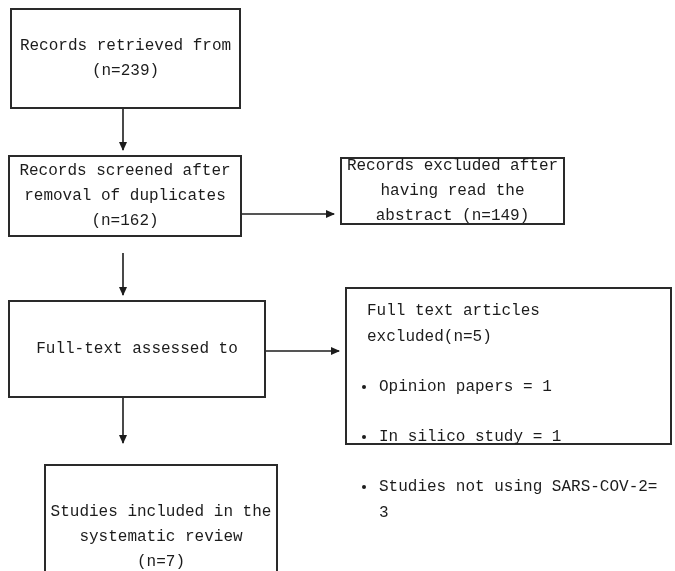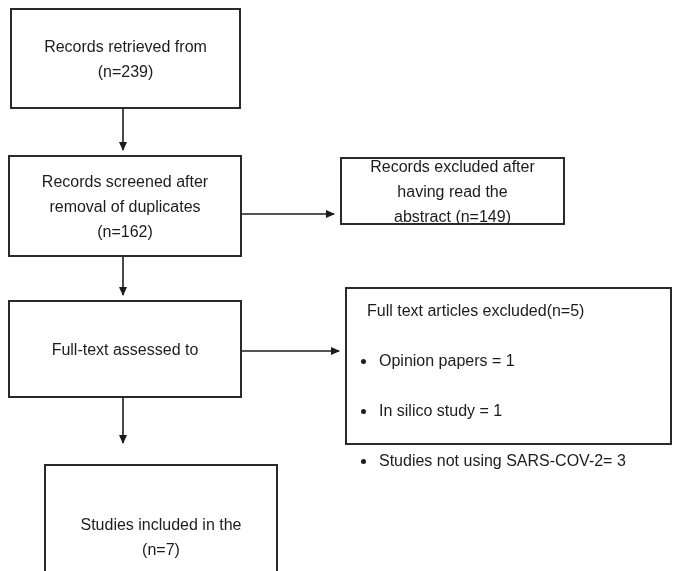--- a/index.html
+++ b/index.html
@@ -5,21 +5,21 @@
   html, body {
     margin: 0;
     padding: 0;
     background: #ffffff;
   }
   .diagram {
     position: relative;
     width: 675px;
     height: 571px;
     background: #ffffff;
-    font-family: Liberation Sans, sans-serif;
+    font-family: Liberation Mono, monospace;
     color: #1c1c1c;
     overflow: hidden;
     border-radius: 6px;
   }
   .arrows {
     position: absolute;
     left: 0;
     top: 0;
     pointer-events: none;
   }
@@ -75,43 +75,44 @@
     <line x1="123" y1="253" x2="123" y2="295" stroke="#1c1c1c" stroke-width="1.6" marker-end="url(#ah)"></line>
     <line x1="242" y1="351" x2="339" y2="351" stroke="#1c1c1c" stroke-width="1.6" marker-end="url(#ah)"></line>
     <line x1="123" y1="398" x2="123" y2="443" stroke="#1c1c1c" stroke-width="1.6" marker-end="url(#ah)"></line>
   </svg>
 
   <div class="box centered" style="left:10px; top:8px; width:231px; height:101px;">
     <span class="line">Records retrieved from</span>
     <span class="line">(n=239)</span>
   </div>
 
-  <div class="box centered" style="left:8px; top:155px; width:234px; height:102px;">
+  <div class="box centered" style="left:8px; top:155px; width:234px; height:82px;">
     <span class="line">Records screened after</span>
     <span class="line">removal of duplicates</span>
     <span class="line">(n=162)</span>
   </div>
 
   <div class="box centered" style="left:340px; top:157px; width:225px; height:68px;">
     <span class="line">Records excluded after</span>
     <span class="line">having read the</span>
     <span class="line">abstract (n=149)</span>
   </div>
 
-  <div class="box centered" style="left:8px; top:300px; width:234px; height:98px;">
+  <div class="box centered" style="left:8px; top:300px; width:258px; height:98px;">
     <span class="line">Full-text assessed to</span>
   </div>
 
   <div class="box listed" style="left:345px; top:287px; width:327px; height:158px;">
     <div class="list-title">Full text articles excluded(n=5)</div>
     <ul>
       <li>Opinion papers = 1</li>
       <li>In silico study = 1</li>
       <li>Studies not using SARS-COV-2= 3</li>
     </ul>
   </div>
 
   <div class="box centered" style="left:8px; top:464px; width:234px; height:146px;margin-left:36px;">
     <span class="line">Studies included in the</span>
+    <span class="line">systematic review</span>
     <span class="line">(n=7)</span>
   </div>
 
 </div>
 
 </body></html>

